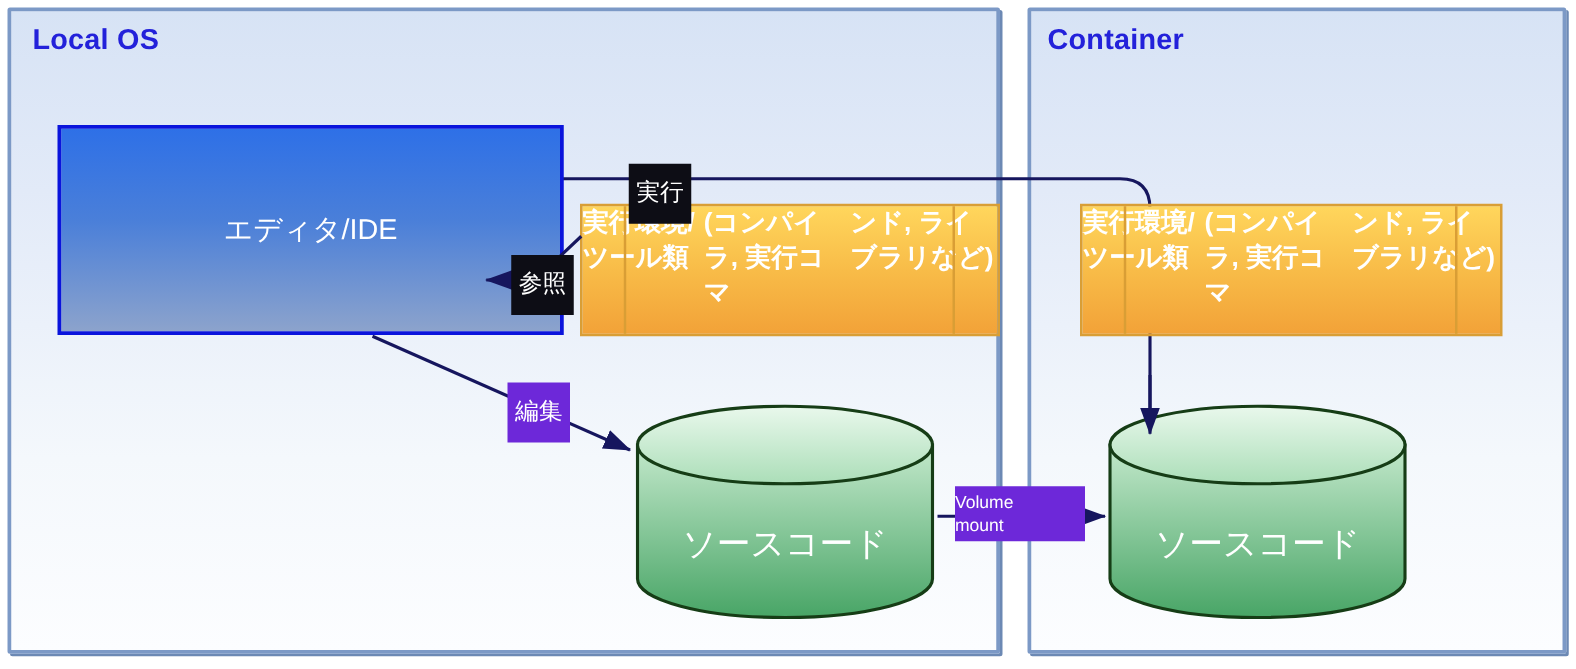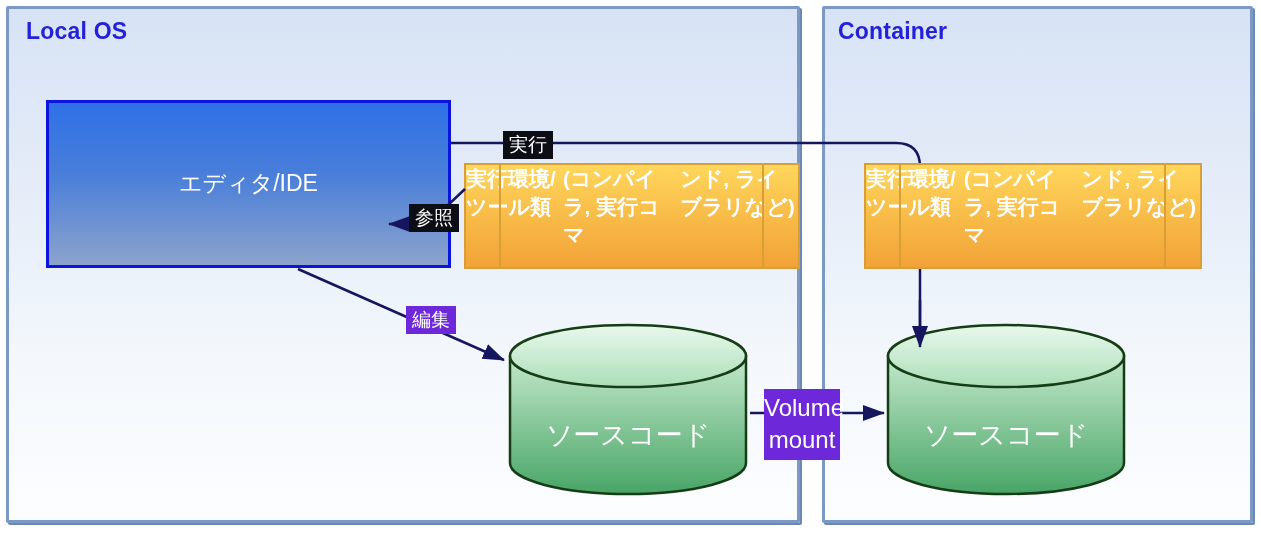--- a/index.html
+++ b/index.html
@@ -56,30 +56,30 @@
   .cyl text { font-family:"Liberation Sans","DejaVu Sans",sans-serif; }
 
   
   .arrow-svg { position:absolute; left:0; top:0; pointer-events:none; }
   #arrows-behind { z-index:2; }
   #arrows-front { z-index:4; }
 
   
   .lbl {
     position:absolute; z-index:5; color:#ffffff; font-size:19px; line-height:1.25;
-    padding:2px 6px; white-space:nowrap;
+    padding:12px 6px; white-space:nowrap;
   }
   .lbl-dark { background:#0D0D15; }
   .lbl-navy { background:#6d28d9; }
   #lbl-run  { left:503px; top:131px; }
   #lbl-ref  { left:392px; top:204px;margin-left:17px; }
   #lbl-edit { left:406px; top:306px; }
   #lbl-volume {
-    left:764px; top:389px; width:76px; text-align:center;
-    font-size:24px; line-height:1.35; padding:3px 0; white-space:normal;
+    left:764px; top:389px; width:104px; 
+    font-size:14px; line-height:1.35; padding:3px 0; white-space:normal;
   }
 </style>
 </head>
 <body>
 
 <div id="stage">
 
   <div class="panel panel-local"></div>
   <div class="panel panel-container"></div>
   <div class="panel-title" id="title-container">Container</div>

